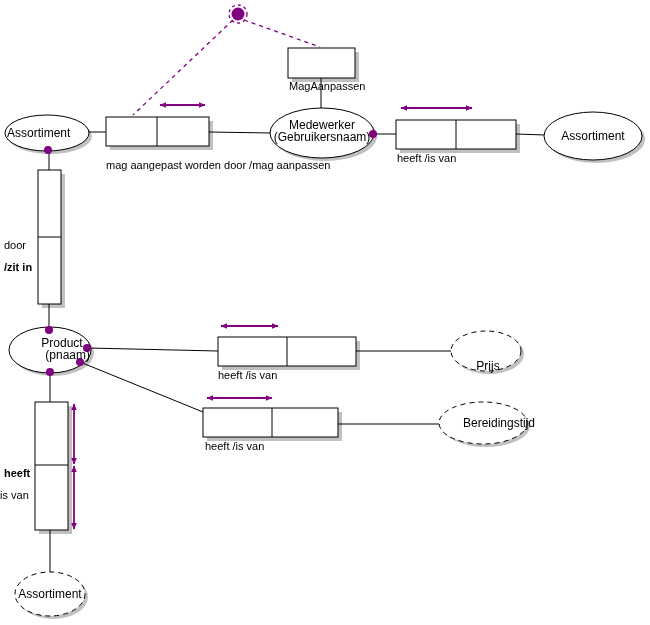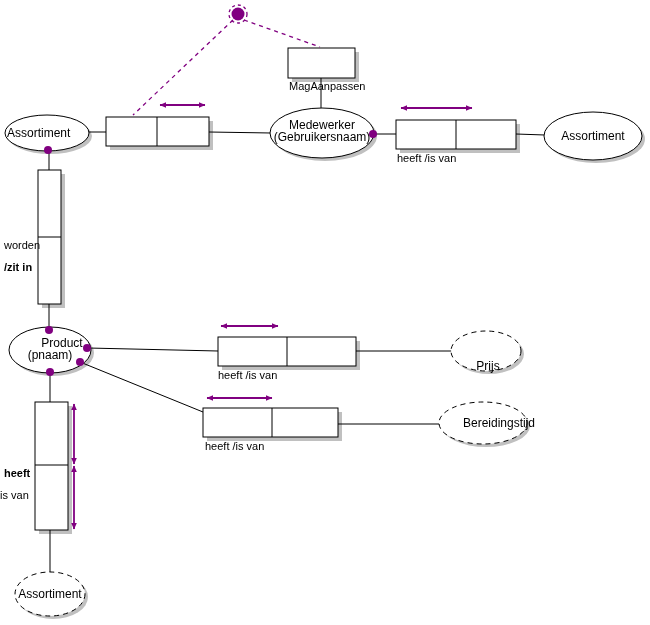--- a/index.html
+++ b/index.html
@@ -165,34 +165,35 @@
   </svg>
 
   <div class="ent-lbl" style="left:7px; top:127px; width:60px;">Assortiment</div>
 
   <div class="ent-lbl" style="left:272px; top:119px; width:100px;">Medewerker</div>
   <div class="ent-lbl" style="left:272px; top:131px; width:100px;">(Gebruikersnaam)</div>
 
   <div class="ent-lbl" style="left:543px; top:130px; width:100px;">Assortiment</div>
 
   <div class="ent-lbl" style="left:22px; top:337px; width:80px;">Product</div>
-  <div class="ent-lbl" style="left:10px; top:349px; width:80px;">(pnaam)</div>
+  <div class="ent-lbl" style="left:10px; top:349px; width:80px;text-align:right;">(pnaam)</div>
 
   <div class="ent-lbl" style="left:451px; top:332px; width:74px;margin-top:28px;">Prijs</div>
 
   <div class="ent-lbl" style="left:455px; top:417px; width:88px;">Bereidingstijd</div>
 
   <div class="ent-lbl" style="left:15px; top:588px; width:70px;">Assortiment</div>
 
   <div class="lbl" style="left:289px; top:81px;">MagAanpassen</div>
 
+  <div class="lbl" style="left:106px; top:160px;">mag aangepast worden door  /mag aanpassen</div>
 
   <div class="lbl" style="left:397px; top:153px;">heeft  /is van</div>
 
-  <div class="lbl" style="left:4px; top:240px;">worden</div>
+  <div class="lbl" style="left:4px; top:240px;">door</div>
   <div class="lbl" style="left:4px; top:262px;font-weight:bold;">/zit in</div>
 
   <div class="lbl" style="left:218px; top:370px;">heeft  /is van</div>
 
   <div class="lbl" style="left:205px; top:441px;">heeft  /is van</div>
 
   <div class="lbl" style="left:4px; top:468px;font-weight:bold;">heeft</div>
   <div class="lbl" style="left:-3px; top:490px;">/is van</div>
 
 </div>

